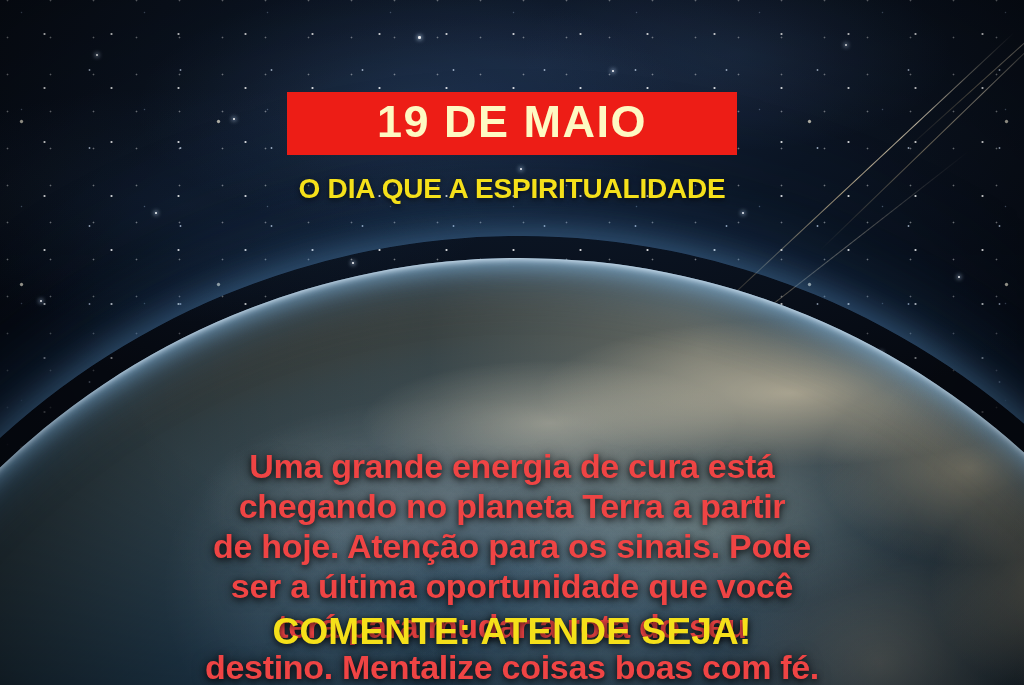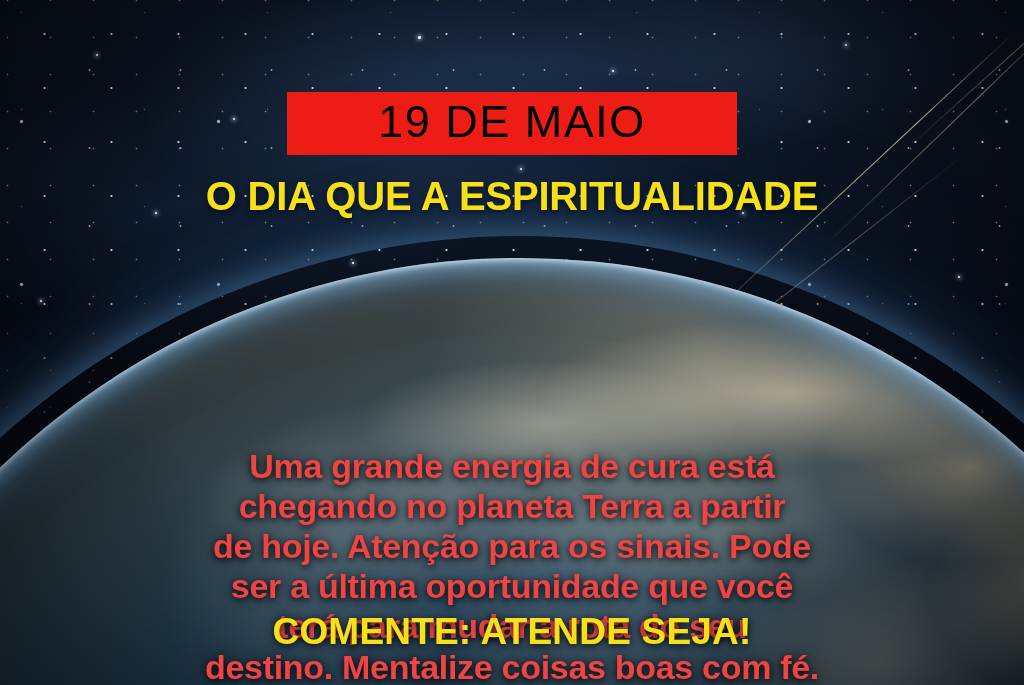--- a/index.html
+++ b/index.html
@@ -175,34 +175,34 @@
 
   .date-banner {
     margin-top: 92px;
     background: #ED1D16;
     padding: 6px 30px 10px 30px;
     width: 450px;
     box-sizing: border-box;
     text-align: center;
   }
   .date-banner-text {
-    color: #000000;
+    color: #fef9c3;
     font-size: 45px;
-    font-weight: normal;
+    font-weight: bold;
     letter-spacing: 1.5px;
     line-height: 1.05;
     white-space: nowrap;
   }
 
   .headline {
     margin-top: 18px;
     width: 900px;
     text-align: center;
     color: #F5E01A;
-    font-size: 40px;
+    font-size: 28px;
     font-weight: bold;
     line-height: 1.16;
     letter-spacing: -0.2px;
     text-shadow: 0 2px 5px rgba(0,0,0,0.55);
   }
 
   .body-copy {
     position: absolute;
     left: 50%;
     top: 446px;

